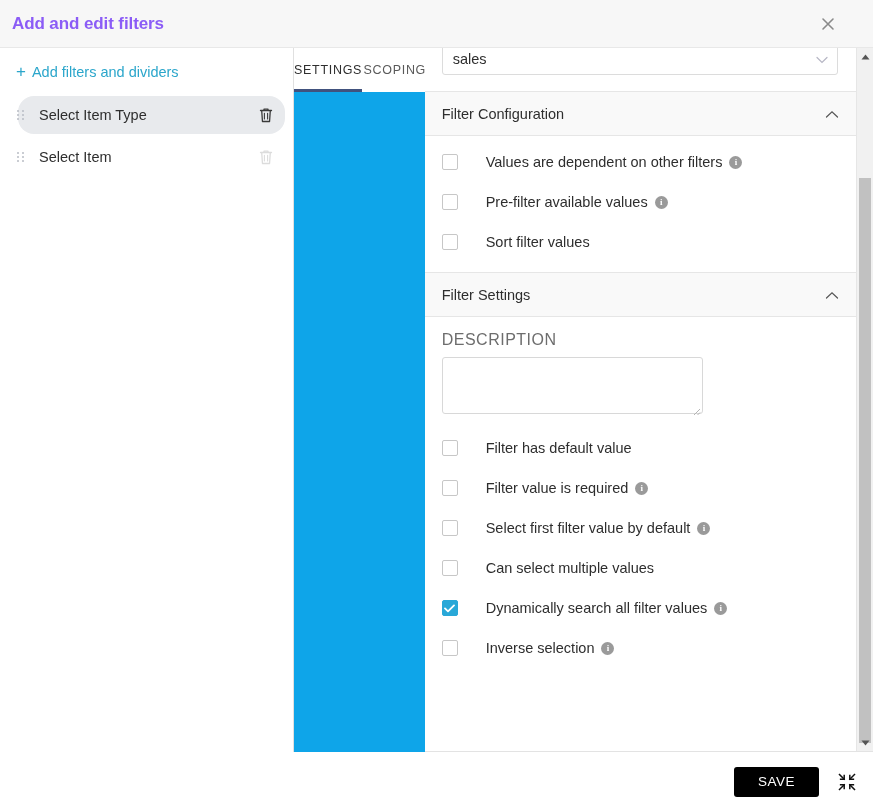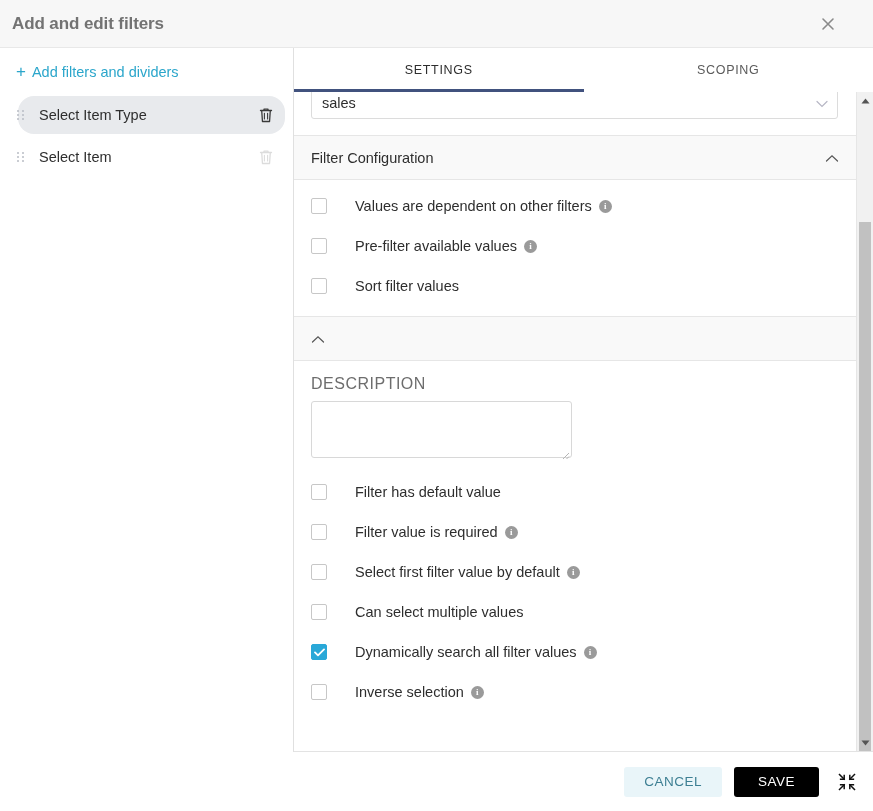--- a/index.html
+++ b/index.html
@@ -22,21 +22,21 @@
   .modal-header {
     height: 48px; flex: 0 0 48px;
     background: #f7f7f7;
     border-bottom: 1px solid #e8e8e8;
     display: flex; align-items: center;
     padding: 0 16px 0 12px;
     position: relative;
   }
   .modal-title {
     font-size: 17px; font-weight: bold;
-    color: #737373; letter-spacing: -0.1px;
+    color: #8b5cf6; letter-spacing: -0.1px;
   }
   .close-btn {
     position: absolute; right: 34px; top: 50%;
     transform: translateY(-50%);
     width: 22px; height: 22px;
     display: flex; align-items: center; justify-content: center;
     cursor: pointer;
   }
   .close-btn svg { display:block; }
 
@@ -103,21 +103,21 @@
   }
   .trash-btn {
     width: 22px; height: 22px; flex: 0 0 22px;
     display:flex; align-items:center; justify-content:center;
     cursor: pointer;
   }
 
   
   .right-pane {
     flex: 1 1 auto;
-    display: flex; flex-direction: column;
+    display: flex; flex-direction: row;
     min-width: 0;
     background: #0ea5e9;
     position: relative;
   }
   .tabs {
     height: 44px; flex: 0 0 44px;
     display: flex;
     background: #ffffff;
     position: relative;
     z-index: 3;
@@ -419,20 +419,21 @@
             </div>
 
             <div class="check-row">
               <span class="cbox"></span>
               <span class="check-label">Sort filter values</span>
             </div>
 
           </div>
 
           <div class="section-header">
+            <span class="section-title">Filter Settings</span>
             <span>
               <svg width="14" height="9" viewBox="0 0 14 9" aria-hidden="true">
                 <path d="M1.5 7 L7 1.8 L12.5 7" stroke="#555" stroke-width="1.2" fill="none" stroke-linecap="round"></path>
               </svg>
             </span>
           </div>
           <div class="section-body">
 
             <div class="field-label">DESCRIPTION</div>
             <div class="desc-box">
@@ -498,21 +499,20 @@
               <path d="M0.5 0.5 L8.5 0.5 L4.5 5.5 Z" fill="#555555"></path>
             </svg>
           </div>
         </div>
 
       </div>
     </div>
   </div>
 
   <div class="modal-footer">
-    <button class="btn btn-cancel">CANCEL</button>
     <button class="btn btn-save">SAVE</button>
     <div class="expand-btn">
       <svg width="18" height="18" viewBox="0 0 18 18" aria-hidden="true">
         <g stroke="#111111" stroke-width="1.5" fill="none" stroke-linecap="square">
           <path d="M1.5 1.5 L6.2 6.2"></path>
             <path d="M6.2 2.6 L6.2 6.2 L2.6 6.2"></path>
           <path d="M16.5 1.5 L11.8 6.2"></path>
             <path d="M11.8 2.6 L11.8 6.2 L15.4 6.2"></path>
           <path d="M1.5 16.5 L6.2 11.8"></path>
             <path d="M2.6 11.8 L6.2 11.8 L6.2 15.4"></path>

